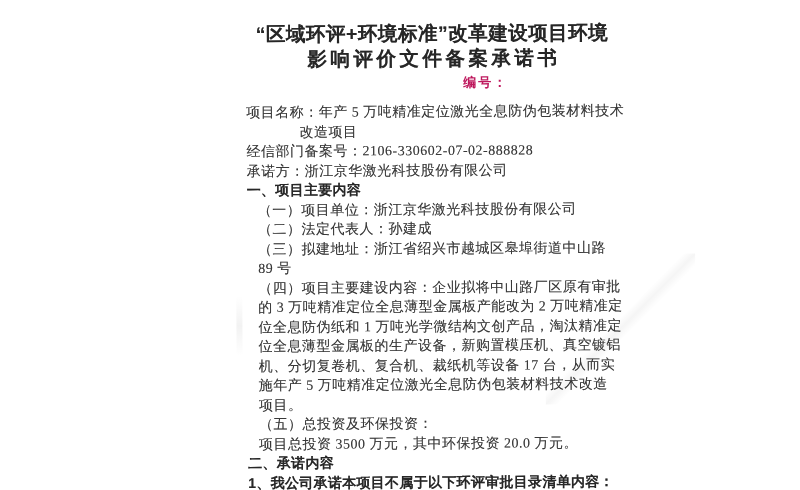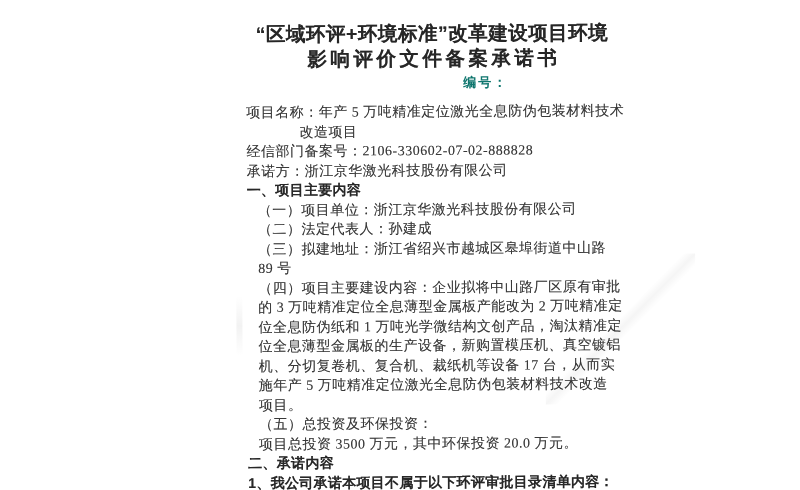--- a/index.html
+++ b/index.html
@@ -45,21 +45,21 @@
     padding-left: 4px;
   }
   
   .serial {
     position: absolute;
     left: 464px; top: 74px;
     font-family: "Liberation Sans", "DejaVu Sans", sans-serif;
     font-weight: bold;
     font-size: 13px;
     letter-spacing: 2px;
-    color: #0f766e;
+    color: #be185d;
   }
   
   .body-block {
     position: absolute;
     left: 247px; top: 102px;
     width: 386px;
     font-size: 14px;
     letter-spacing: 0.5px;
     color: #383838;
     text-shadow: 0 0 0.4px rgba(50,50,50,0.4);

